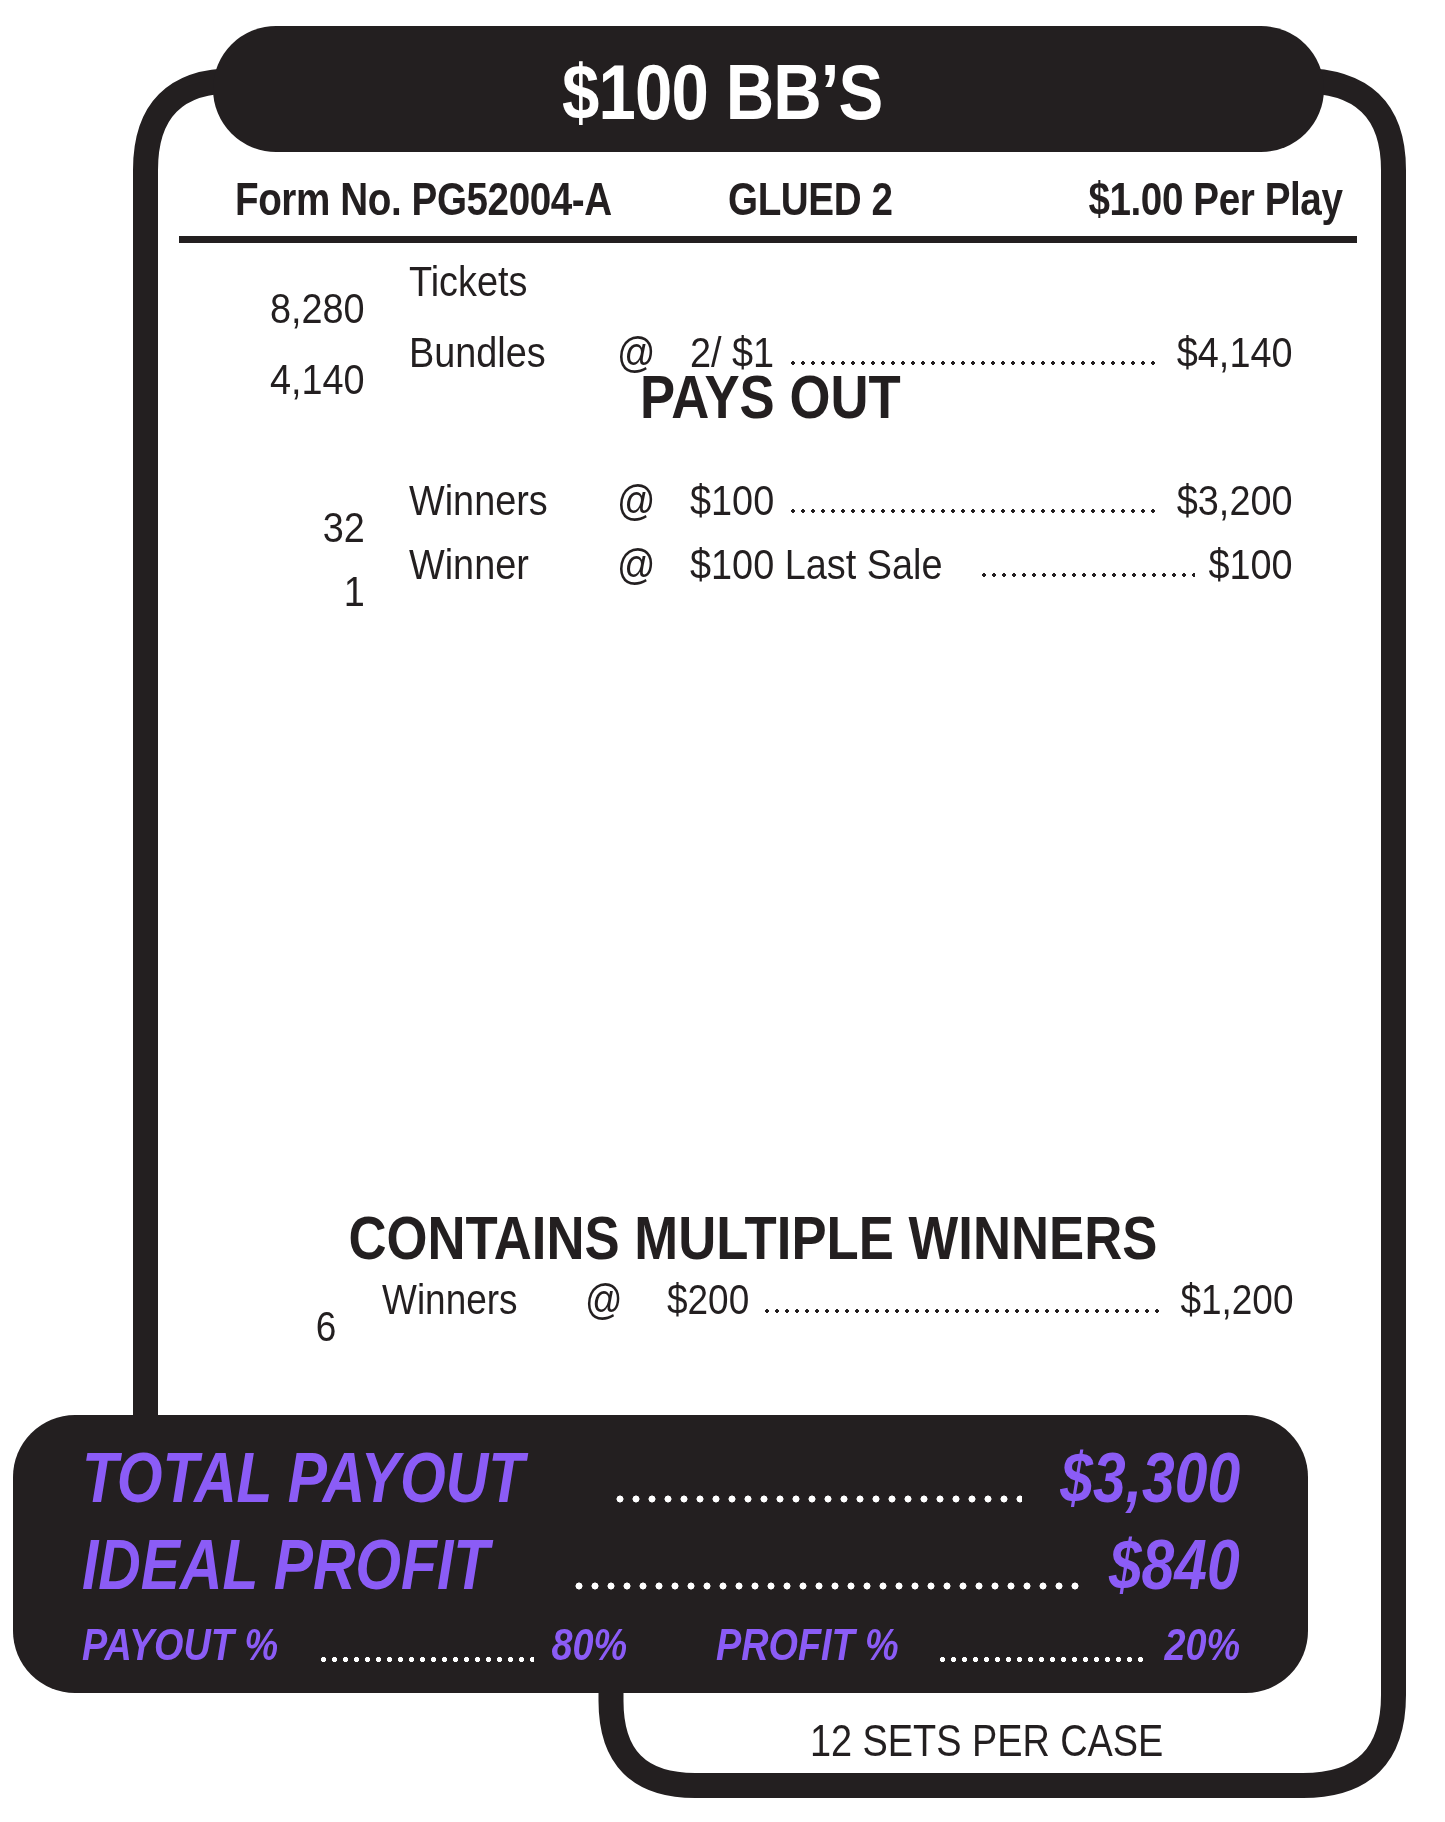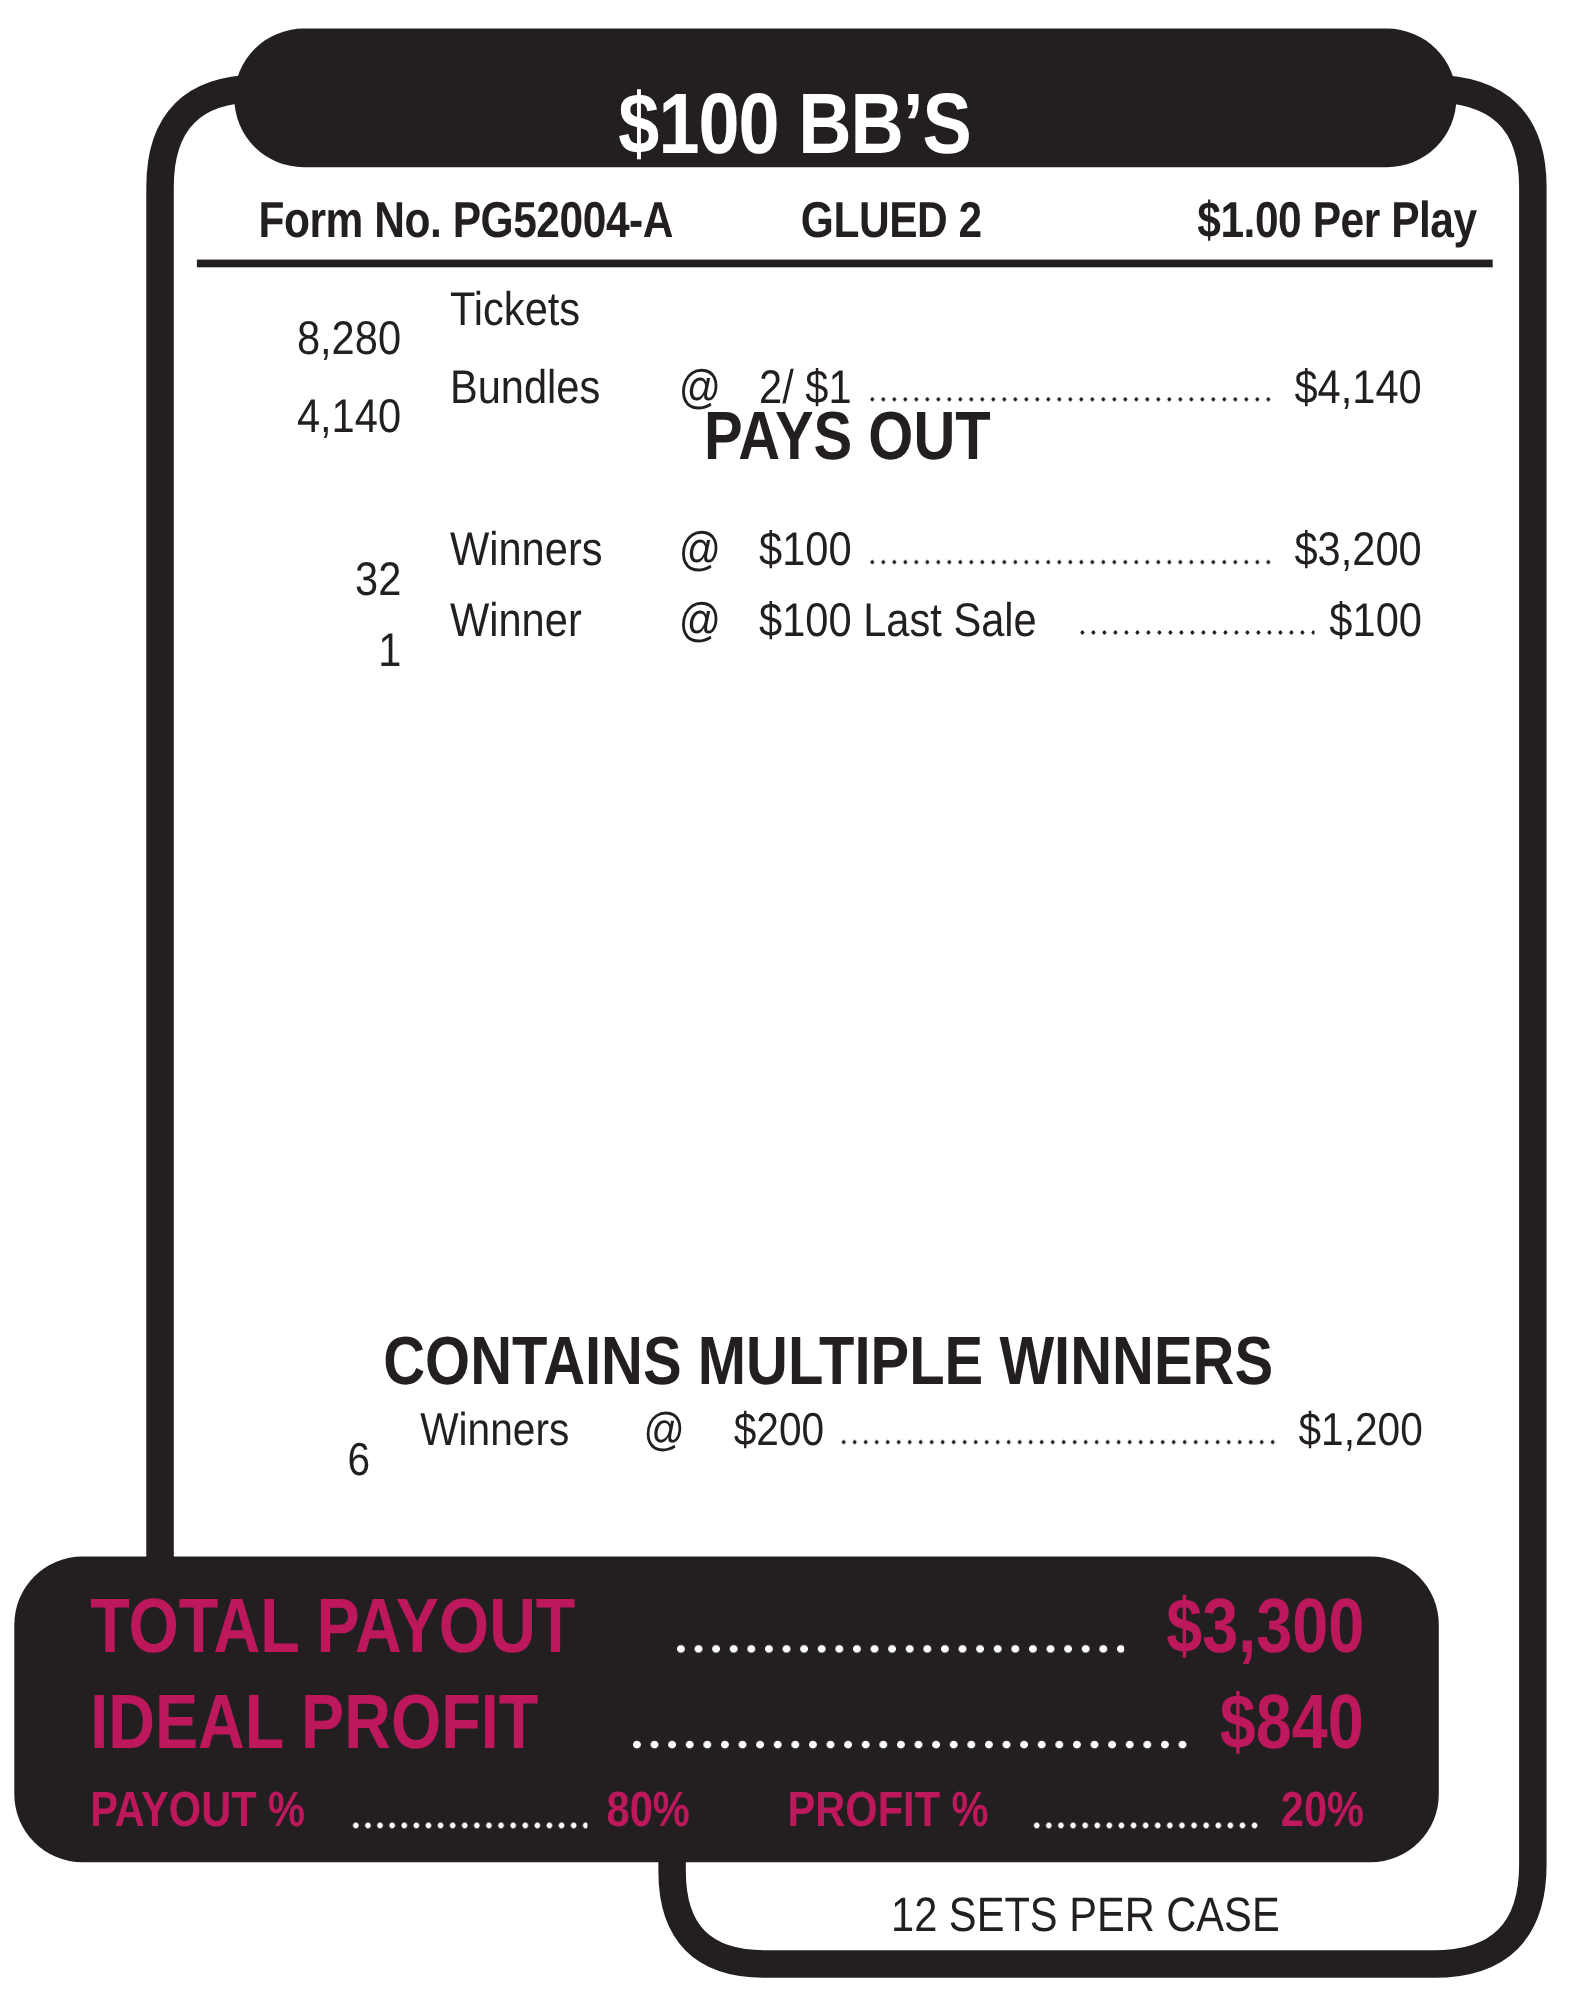--- a/index.html
+++ b/index.html
@@ -4,21 +4,21 @@
 <style>
   html, body { margin: 0; padding: 0; background: #ffffff; }
   body { width: 1445px; height: 1822px; position: relative; overflow: hidden;
          font-family: "Liberation Sans", sans-serif; color: #231f20; }
   svg.frame { position: absolute; left: 0; top: 0; }
 
   .pill { position: absolute; left: 213px; top: 26px; width: 1111px; height: 126px;
           background: #231f20; border-radius: 63px; }
   .title { position: absolute; left: 0; right: 0; top: 52px; text-align: center;
            color: #ffffff; font-weight: bold; font-size: 78px; line-height: 80px;
-           letter-spacing: -1px; margin-top: 20px; }
+           letter-spacing: -1px; }
   .title span { display: inline-block; transform: scaleX(0.86); }
 
   .hdr { position: absolute; top: 174px; height: 50px; font-weight: bold; font-size: 46px;
          line-height: 50px; white-space: nowrap; letter-spacing: -0.5px; }
   .hdr span { display: inline-block; transform-origin: left center; transform: scaleX(0.84); }
   .hdr.right span { transform-origin: right center; }
   .divider { position: absolute; left: 179px; top: 236px; width: 1178px; height: 7px; background: #231f20; }
 
   .row { position: absolute; height: 48px; font-size: 43px; line-height: 48px; white-space: nowrap; }
   .num { position: absolute; text-align: right; width: 200px; margin-top: 27px; }
@@ -34,21 +34,21 @@
                   background-size: 10px 6px; background-repeat: repeat-x;
                   align-self: flex-end; margin-bottom: 10px; }
   .leader .amt { white-space: nowrap; }
   .leader .amt span { display:inline-block; transform: scaleX(0.88); transform-origin: right center; }
 
   .section-head { position: absolute; font-weight: bold; text-align: center; white-space: nowrap; }
   .section-head span { display: inline-block; transform: scaleX(0.85); }
 
   .totals { position: absolute; left: 13px; top: 1415px; width: 1295px; height: 278px;
             background: #231f20; border-radius: 62px; }
-  .trow { position: absolute; display: flex; align-items: flex-end; color: #be185d; font-weight: bold; white-space: nowrap; }
+  .trow { position: absolute; display: flex; align-items: flex-end; color: #8b5cf6; font-weight: bold; white-space: nowrap; font-style: italic; }
   .trow .tl span, .trow .tv span { display: inline-block; transform: scaleX(0.84); }
   .trow .tl span { transform-origin: left center; }
   .trow .tv span { transform-origin: right center; }
   .trow .tdots { flex: 1; align-self: flex-end;
                  background-image: radial-gradient(circle, #ffffff 3.2px, transparent 3.8px);
                  background-repeat: repeat-x; }
   .big .tdots { height: 10px; background-size: 16px 10px; margin: 0 4px 12px 4px; }
   .small .tdots { height: 7px; background-size: 11px 7px; margin: 0 3px 7px 3px;
                   background-image: radial-gradient(circle, #ffffff 2.3px, transparent 2.9px); }
 

